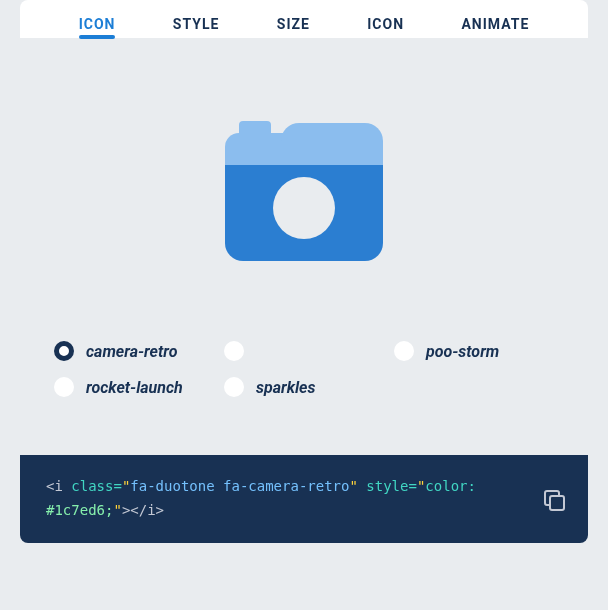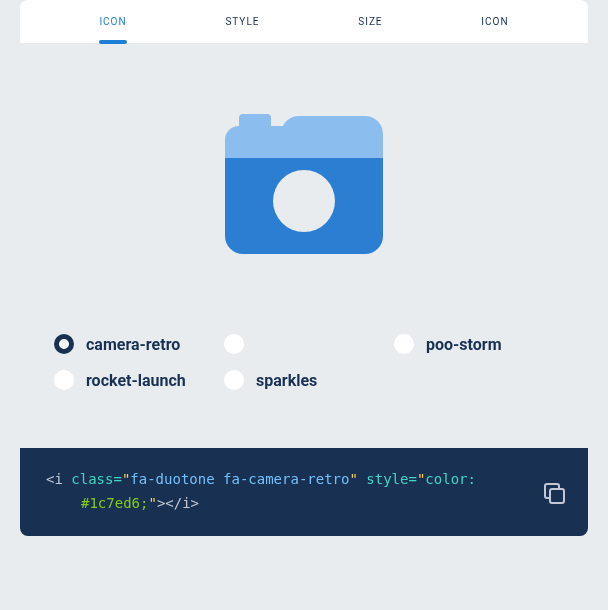--- a/index.html
+++ b/index.html
@@ -15,46 +15,47 @@
     margin: 0 20px;
     border-radius: 8px 8px 0 0;
   }
   .tabs {
     display: flex;
     justify-content: space-around;
     padding: 0 30px;
     border-bottom: 1px solid #e9ecef;
   }
   .tab {
-    padding: 16px 0 16px;
-    font-size: 10px;
-    font-weight: 400;
+    padding: 16px 0 6px;
+    font-size: 14px;
+    font-weight: 700;
     letter-spacing: 1px;
     color: #183153;
     cursor: pointer;
     position: relative;
   }
   .tab.active {
     color: #1c7ed6;
   }
   .tab.active::after {
     content: "";
     position: absolute;
     left: 0; right: 0; bottom: -1px;
     height: 4px;
     background: #1c7ed6;
     border-radius: 2px;
   }
   .preview-area {
     background: #e9ecef;
-    margin: 0 20px;
+    margin: 12px 20px;
     padding: 60px 0 30px;
     display: flex;
     flex-direction: column;
     align-items: center;
+    font-style: italic;
   }
   .icon-wrap {
     width: 160px;
     height: 160px;
     display:flex;
     align-items:center;
     justify-content:center;
     margin-bottom: 70px;
   }
   .camera-retro { width: 158px; height: 140px; position: relative; }
@@ -128,21 +129,21 @@
     font-family: ui-monospace, Menlo, Consolas, monospace;
     font-size: 14px;
     line-height: 1.7;
     color: #c3c8d4;
     max-width: 430px;
   }
   .tok-bracket { color: #c3c8d4; }
   .tok-attr { color: #41d6c3; }
   .tok-str { color: #ffd43b; }
   .tok-class { color: #74c0fc; }
-  .tok-colorval { color: #84cc16; margin-left: 35px; }
+  .tok-colorval { color: #86efac; }
   .copy-btn {
     width: 18px; height: 18px;
     position: relative;
     cursor: pointer;
   }
   .copy-btn::before, .copy-btn::after {
     content:"";
     position:absolute;
     width: 12px; height: 12px;
     border: 2px solid #c3c8d4;
@@ -153,20 +154,21 @@
 </style>
 </head>
 <body>
 
 <div class="card">
   <div class="tabs">
     <div class="tab active">ICON</div>
     <div class="tab">STYLE</div>
     <div class="tab">SIZE</div>
     <div class="tab">ICON</div>
+    <div class="tab">ANIMATE</div>
   </div>
 </div>
 
 <div class="preview-area">
   <div class="icon-wrap">
     <div class="camera-retro">
       <div class="cam-upper"></div>
       <div class="cam-top-tab"></div>
       <div class="cam-hump"></div>
       <div class="cam-body"></div>

